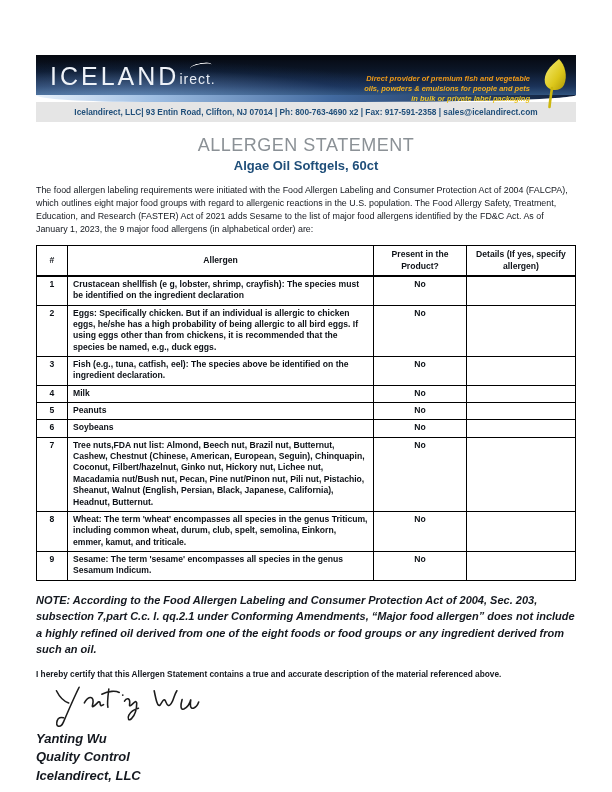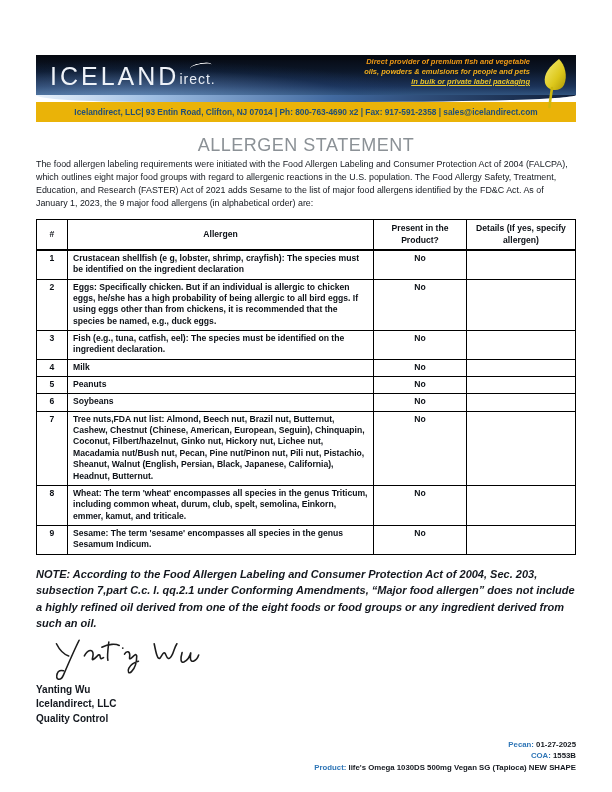--- a/index.html
+++ b/index.html
@@ -13,54 +13,54 @@
     position:relative; height:40px; overflow:visible;
     background:
       radial-gradient(ellipse 420px 60px at 18% 118%, rgba(150,190,235,.55), rgba(40,80,140,.12) 55%, transparent 70%),
       linear-gradient(180deg,#05080f 0%, #0c1729 40%, #1b3258 78%, #31547f 100%);
   }
   .logo { position:absolute; left:14px; top:7px; white-space:nowrap; }
   .logo-main { font-size:25px; color:#eef2f8; letter-spacing:3px; font-weight:400; }
   .logo-sub  { font-size:14px; color:#e7ecf4; letter-spacing:1px; position:relative; top:-1px; }
   .logo-swoosh { position:absolute; right:4px; top:1px; width:22px; height:6px;
     border-top:1.5px solid #fff; border-radius:50%; transform:rotate(-10deg); }
-  .tagline { position:absolute; right:46px; top:2px; text-align:right;
+  .tagline { position:absolute; right:46px; top:19px; text-align:right;
     font-size:7.5px; font-weight:700; font-style:italic; line-height:1.32; }
-  .tg1 { color:#f09a16; } .tg2 { color:#f0ad1d; } .tg3 { color:#e9c42a;text-decoration:underline; }
+  .tg1 { color:#f09a16; } .tg2 { color:#f0ad1d; } .tg3 { color:#e9c42a; }
   .drop-svg { position:absolute; right:6px; top:2px; }
   .swoosh {
     height:7px;
     background:linear-gradient(90deg,#e8f1fb 0%, #9dbde2 22%, #41699f 55%, #101f3a 100%);
     border-radius:0 0 40% 20%/0 0 100% 100%;
   }
   
   .contact-bar {
     height:20px; line-height:20px; text-align:center;
-    font-size:8.3px; font-weight:700; color:#1f4e79; background:#eab308;
+    font-size:8.3px; font-weight:700; color:#1f4e79; background:#e5e5e5;
   }
   
   .doc-title { margin:13px 0 2px 0; text-align:center; font-size:18px;
     font-weight:500; color:#8b9196; letter-spacing:.5px; }
   .doc-subtitle { margin:0 0 11px 0; text-align:center; font-size:13px;
     font-weight:700; color:#1f4e79; }
   
   .intro { margin:0 0 9px 0; font-size:8.9px; font-weight:400; color:#14181f; line-height:1.47; }
   table.allergen { width:100%; border-collapse:collapse; font-size:8.6px; font-weight:700;
     color:#0d1117; table-layout:fixed; }
   .allergen th, .allergen td { border:1px solid #000; padding:2px 5px 3px 5px;
     vertical-align:top; line-height:1.32; }
   .allergen thead th { text-align:center; vertical-align:middle; border-bottom:2.5px solid #000; padding:3px 2px; }
   .col-num { width:26px; text-align:center; }
   .col-present { width:88px; text-align:center;margin-top:48px; }
   .col-details { width:104px;margin-top:19px; }
   .note { margin:11px 0 0 0; font-size:11px; font-weight:700; font-style:italic;
     color:#14181f; line-height:1.5; }
   .cert { margin:11px 0 0 0; font-size:8.3px; font-weight:600; color:#14181f; }
   .sig-svg { display:block; margin:3px 0 0 2px; }
-  .sig-block { font-size:10px; font-weight:700; color:#14181f; line-height:1.45; }
+  .sig-block { font-size:13px; font-weight:700; color:#14181f; line-height:1.45;font-style:italic; }
   .footer { margin-top:13px; text-align:right; font-size:7.8px; font-weight:700; line-height:1.45; }
   .flabel { color:#2e75b6; } .fvalue { color:#14181f; }
 </style>
 </head>
 <body>
 
 <div class="page">
 
   <div class="banner">
     <div class="logo">
@@ -82,20 +82,21 @@
       </defs>
       <path d="M23 2 C 14 9, 7 17, 9 26 C 11 34, 24 36, 28 28 C 32 19, 29 8, 23 2 Z" fill="url(#dropg)"></path>
       <path d="M16 31 C 15 38, 14 44, 13.5 50" stroke="#cdb70e" stroke-width="2.6" fill="none" stroke-linecap="round"></path>
     </svg>
   </div>
   <div class="swoosh"></div>
 
   <div class="contact-bar">Icelandirect, LLC| 93 Entin Road, Clifton, NJ 07014 | Ph: 800-763-4690 x2 | Fax: 917-591-2358 | sales@icelandirect.com</div>
 
   <div class="doc-title">ALLERGEN STATEMENT</div>
+  <div class="doc-subtitle">Algae Oil Softgels, 60ct</div>
 
   <p class="intro">The food allergen labeling requirements were initiated with the Food Allergen Labeling and Consumer Protection Act of 2004 (FALCPA), which outlines eight major food groups with regard to allergenic reactions in the U.S. population. The Food Allergy Safety, Treatment, Education, and Research (FASTER) Act of 2021 adds Sesame to the list of major food allergens identified by the FD&amp;C Act. As of January 1, 2023, the 9 major food allergens (in alphabetical order) are:</p>
 
   <table class="allergen">
     <thead>
       <tr>
         <th class="col-num">#</th>
         <th>Allergen</th>
         <th class="col-present">Present in the Product?</th>
         <th class="col-details">Details (If yes, specify allergen)</th>
@@ -109,21 +110,21 @@
           <td class="col-details"></td>
         </tr>
         <tr>
           <td class="col-num">2</td>
           <td class="col-allergen">Eggs: Specifically chicken. But if an individual is allergic to chicken eggs, he/she has a high probability of being allergic to all bird eggs. If using eggs other than from chickens, it is recommended that the species be named, e.g., duck eggs.</td>
           <td class="col-present">No</td>
           <td class="col-details"></td>
         </tr>
         <tr>
           <td class="col-num">3</td>
-          <td class="col-allergen">Fish (e.g., tuna, catfish, eel): The species must be identified on the ingredient declaration.</td>
+          <td class="col-allergen">Fish (e.g., tuna, catfish, eel): The species above be identified on the ingredient declaration.</td>
           <td class="col-present">No</td>
           <td class="col-details"></td>
         </tr>
         <tr>
           <td class="col-num">4</td>
           <td class="col-allergen">Milk</td>
           <td class="col-present">No</td>
           <td class="col-details"></td>
         </tr>
         <tr>
@@ -153,39 +154,40 @@
         <tr>
           <td class="col-num">9</td>
           <td class="col-allergen">Sesame: The term 'sesame' encompasses all species in the genus Sesamum Indicum.</td>
           <td class="col-present">No</td>
           <td class="col-details"></td>
         </tr>
       </tbody>
   </table>
 
   <p class="note">NOTE: According to the Food Allergen Labeling and Consumer Protection Act of 2004, Sec. 203, subsection 7,part C.c. I. qq.2.1 under Conforming Amendments, “Major food allergen” does not include a highly refined oil derived from one of the eight foods or food groups or any ingredient derived from such an oil.</p>
+  <p class="cert">I hereby certify that this Allergen Statement contains a true and accurate description of the material referenced above.</p>
 
   <svg class="sig-svg" width="180" height="48" viewBox="0 0 180 55">
     <g fill="none" stroke="#1c1c1c" stroke-width="1.8" stroke-linecap="round">
       <path d="M8 10 C 12 18, 16 22, 22 24"></path>
       <path d="M34 6 C 28 18, 22 32, 16 46 C 13 53, 6 52, 9 44 C 10 41, 13 40, 16 41"></path>
       <path d="M40 24 C 44 16, 50 16, 50 22 C 50 26, 48 29, 50 28 C 54 26, 57 20, 58 24 C 58 27, 59 28, 62 26"></path>
       <path d="M68 8 C 67 16, 66 26, 67 29"></path>
       <path d="M60 14 C 68 10, 76 10, 80 12"></path>
       <path d="M86 22 C 88 18, 92 18, 92 23 C 92 26, 91 28, 93 27 C 96 25, 99 20, 100 24 C 100 30, 98 38, 94 42 C 91 45, 89 42, 91 38 C 93 34, 98 31, 102 30"></path>
       <circle cx="84" cy="15" r="1" fill="#1c1c1c" stroke="none"></circle>
       <path d="M120 10 C 122 20, 124 30, 127 26 C 130 22, 131 18, 133 22 C 135 27, 137 30, 141 22 C 143 17, 144 13, 146 10"></path>
       <path d="M152 20 C 150 27, 150 32, 154 31 C 158 29, 161 24, 162 20 C 161 26, 161 31, 165 30 C 168 29, 170 26, 171 23"></path>
     </g>
   </svg>
 
   <div class="sig-block">
     <div>Yanting Wu</div>
+    <div>Quality Control</div>
     <div>Icelandirect, LLC</div>
-    <div>Quality Control</div>
   </div>
 
   <div class="footer">
     <div>
       <span class="flabel">Pecan:</span>
       <span class="fvalue">01-27-2025</span>
     </div>
     <div>
       <span class="flabel">COA:</span>
       <span class="fvalue">1553B</span>

